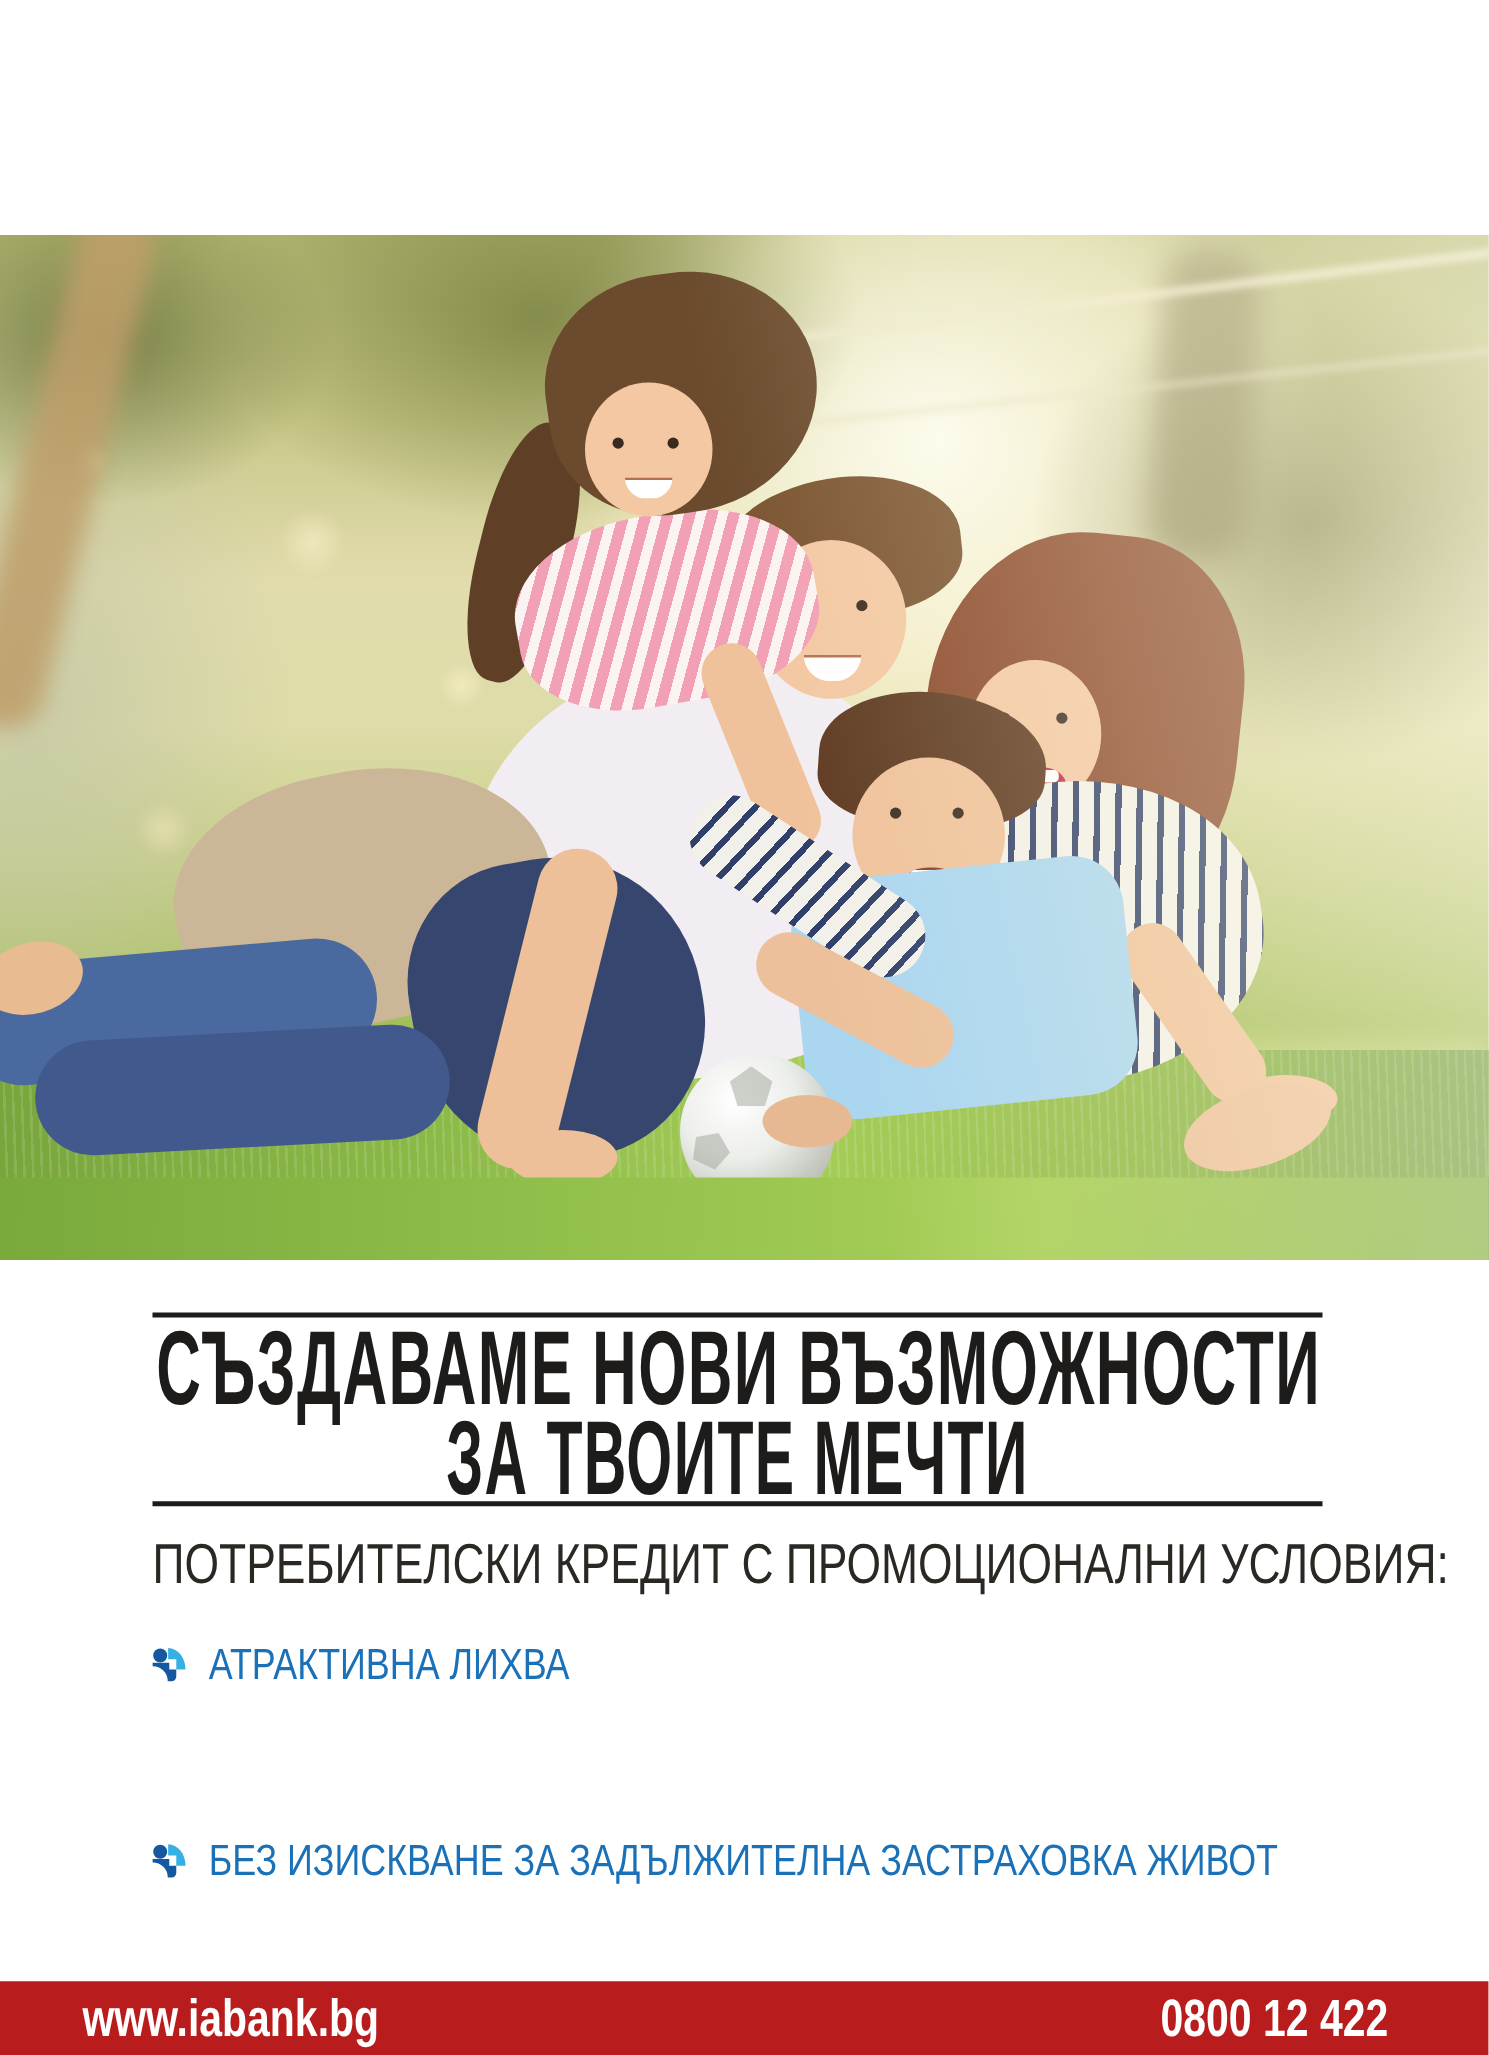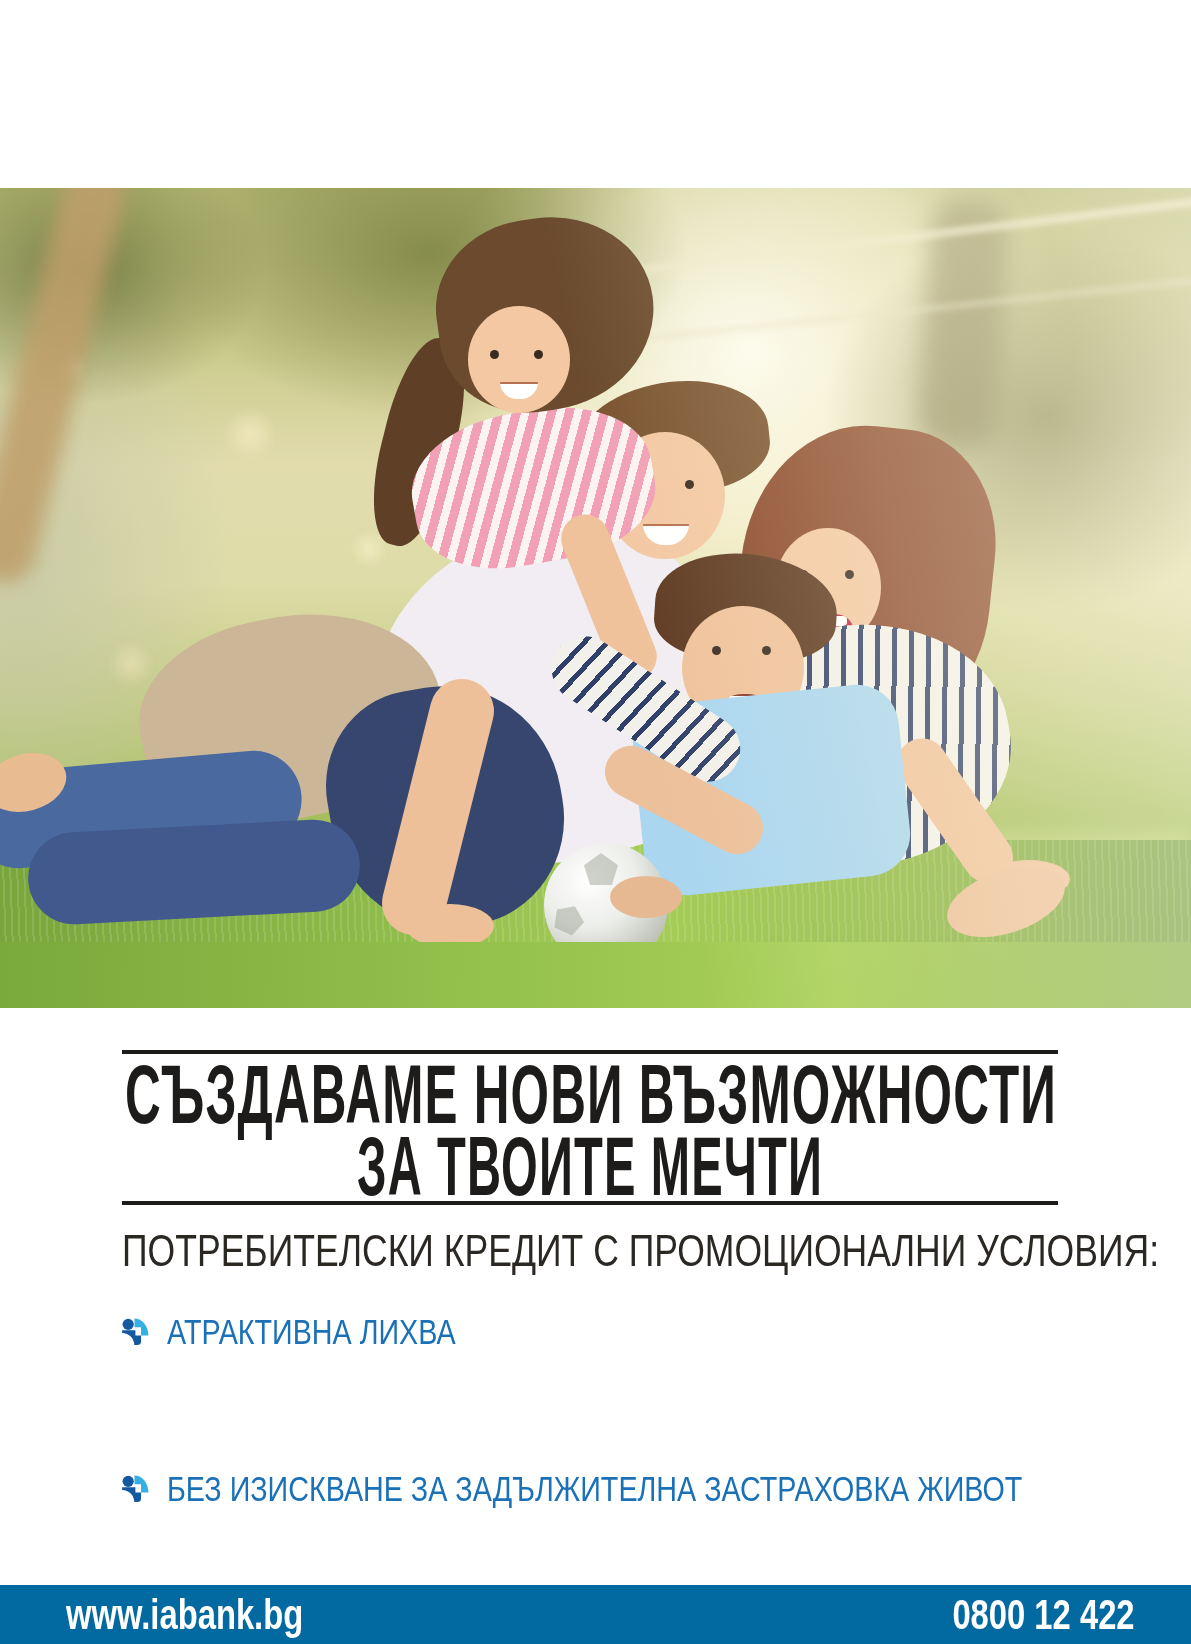--- a/index.html
+++ b/index.html
@@ -107,28 +107,28 @@
     letter-spacing:0;}
 
   
   .benefit{position:absolute;left:121px;height:40px;display:flex;align-items:center;}
   .benefit .mini-logo{width:30px;height:34px;flex:none;margin-right:16px;}
   .benefit .b-label{font-size:35px;line-height:1;color:#1b71b8;white-space:nowrap;
     transform:scaleX(.82);transform-origin:left center;}
   .b1{top:1311px;} .b2{top:1391px;} .b3{top:1468px;}
 
   
-  .footbar{position:absolute;left:0;top:1585px;width:1191px;height:59px;background:#0369a1;
+  .footbar{position:absolute;left:0;top:1585px;width:1191px;height:59px;background:#b91c1c;
     display:flex;align-items:center;}
   .footbar .cell{flex:1;color:#fff;font-weight:bold;font-size:42px;line-height:1;white-space:nowrap;}
   .f-left{padding-left:66px;text-align:left;}
   .f-left span{display:inline-block;transform:scaleX(.78);transform-origin:left center;}
   .f-center{text-align:center;}
   .f-center span{display:inline-block;transform:scaleX(.78);transform-origin:center center;}
-  .f-right{padding-right:56px;text-align:right;}
+  .f-right{padding-right:80px;text-align:right;}
   .f-right span{display:inline-block;transform:scaleX(.78);transform-origin:right center;}
 </style>
 </head>
 <body>
 
 <div class="page">
 
 
   <div class="photo">
     <div class="ph-bg"></div>

